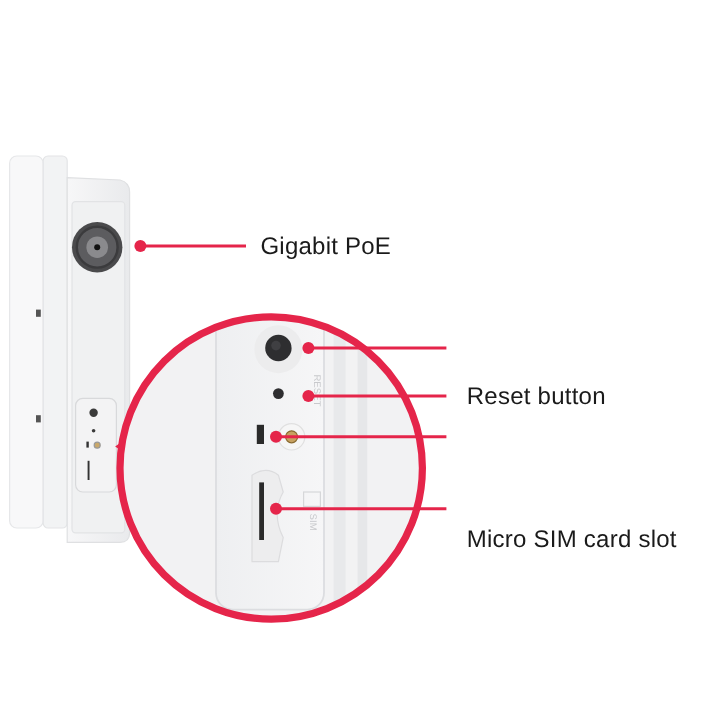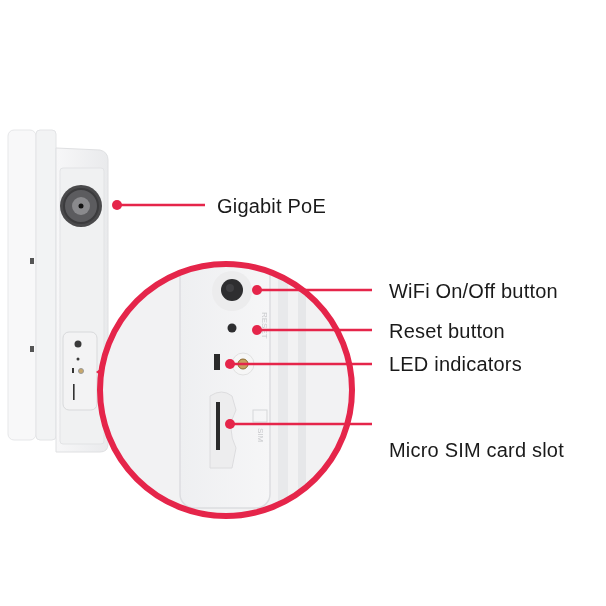--- a/index.html
+++ b/index.html
@@ -92,17 +92,15 @@
 
       <line x1="230" y1="364" x2="372" y2="364"></line>
       <circle cx="230" cy="364" r="5" stroke="none"></circle>
 
       <line x1="230" y1="424" x2="372" y2="424"></line>
       <circle cx="230" cy="424" r="5" stroke="none"></circle>
     </g>
   </svg>
 
   <div class="label" style="left:217px;top:196px;">Gigabit PoE</div>
-  <div class="label" style="left:389px;top:281px;">WiFi On/Off button</div>
   <div class="label" style="left:389px;top:321px;text-align:right;">Reset button</div>
-  <div class="label" style="left:389px;top:354px;">LED indicators</div>
   <div class="label" style="left:389px;top:440px;">Micro SIM card slot</div>
 </div>
 
 </body></html>

